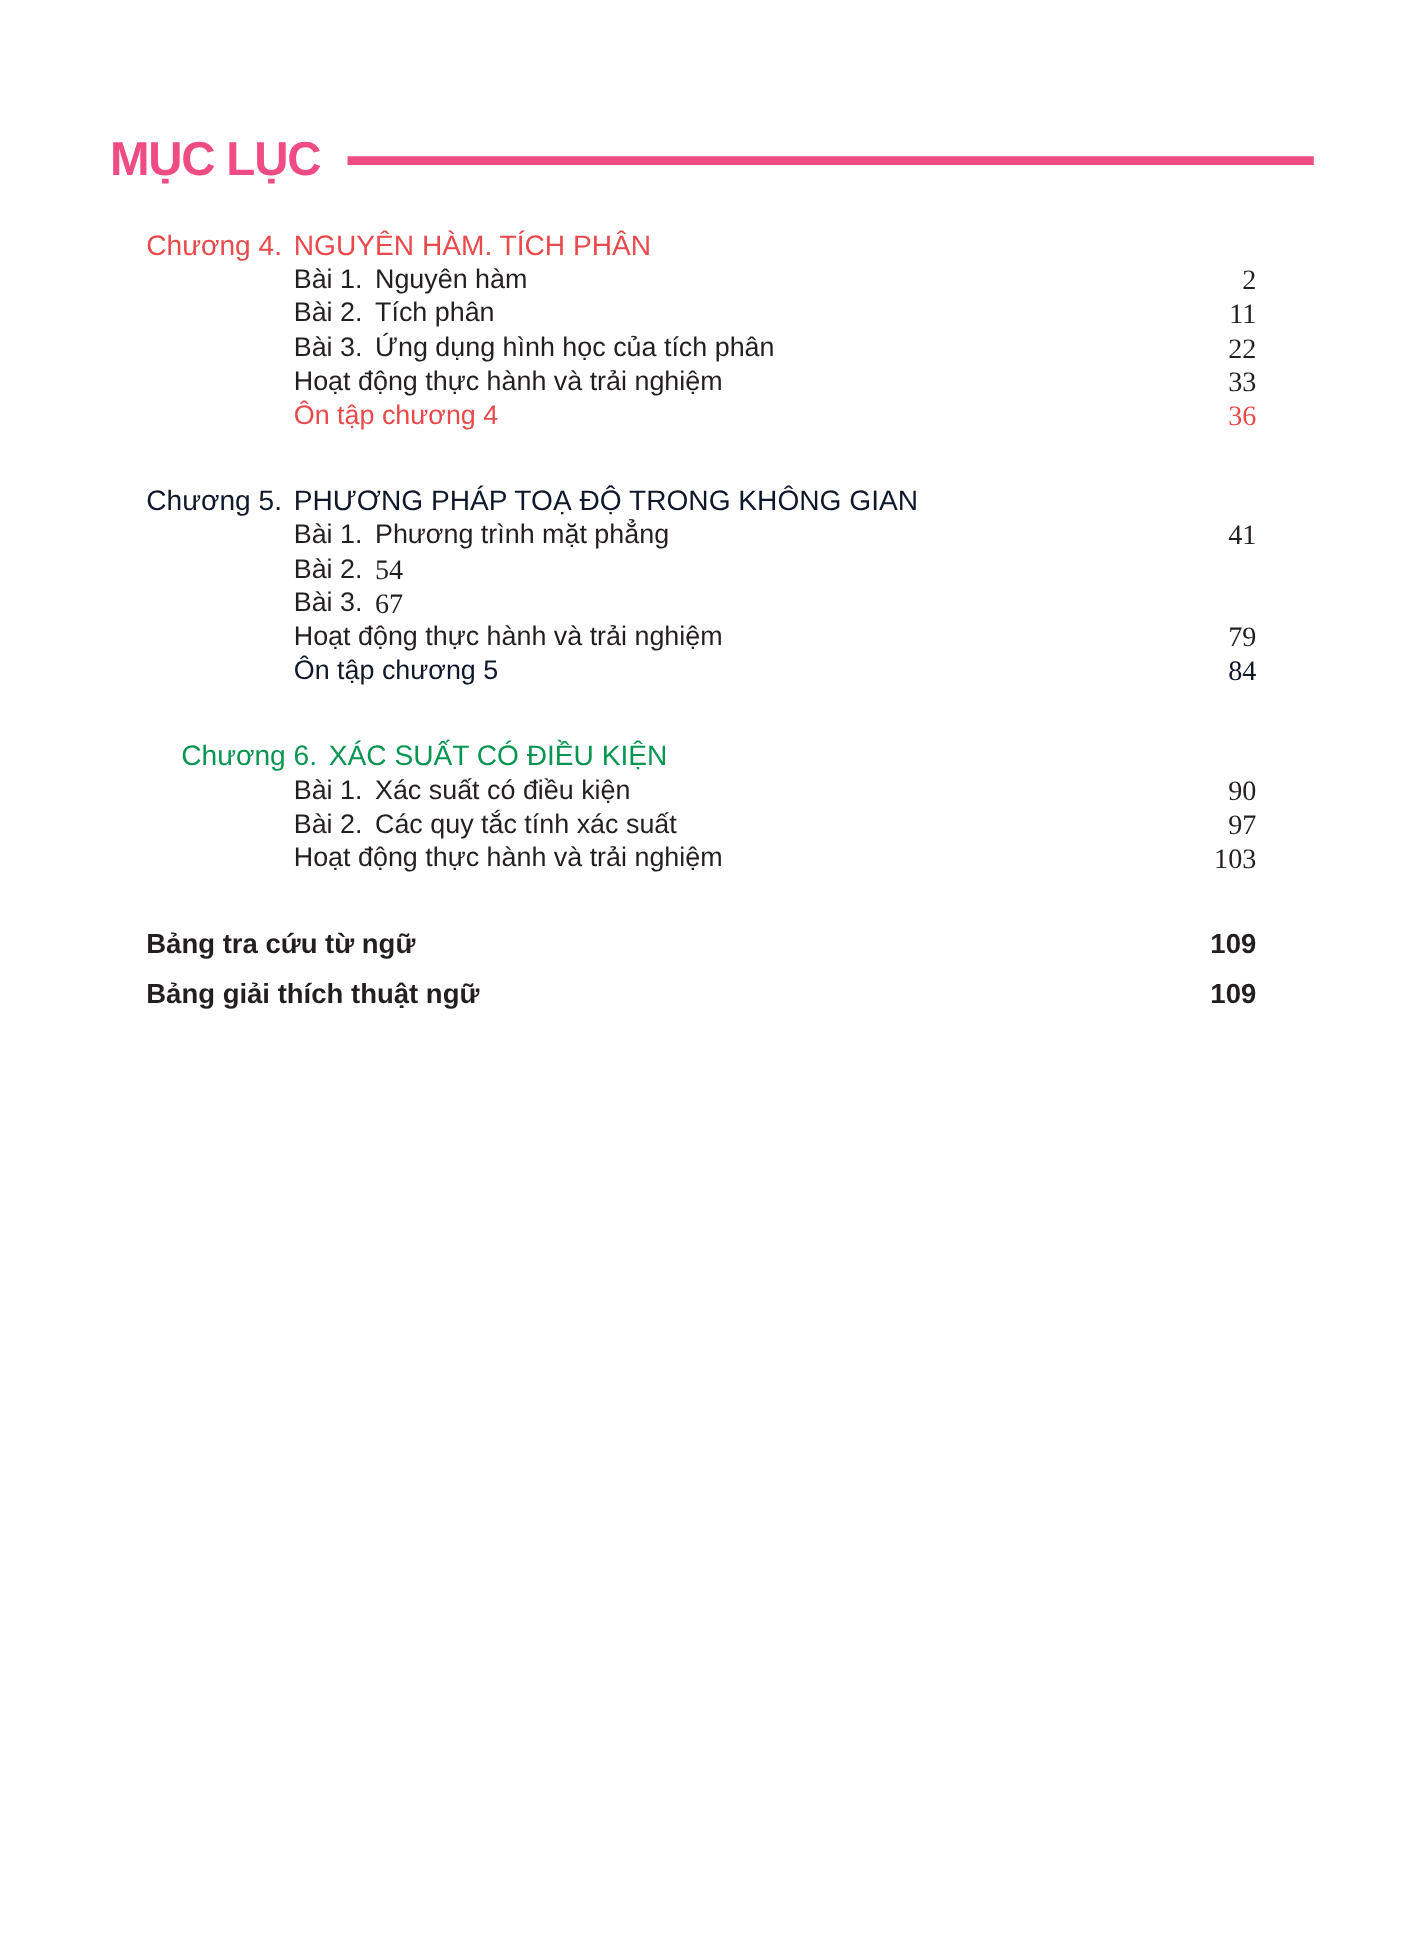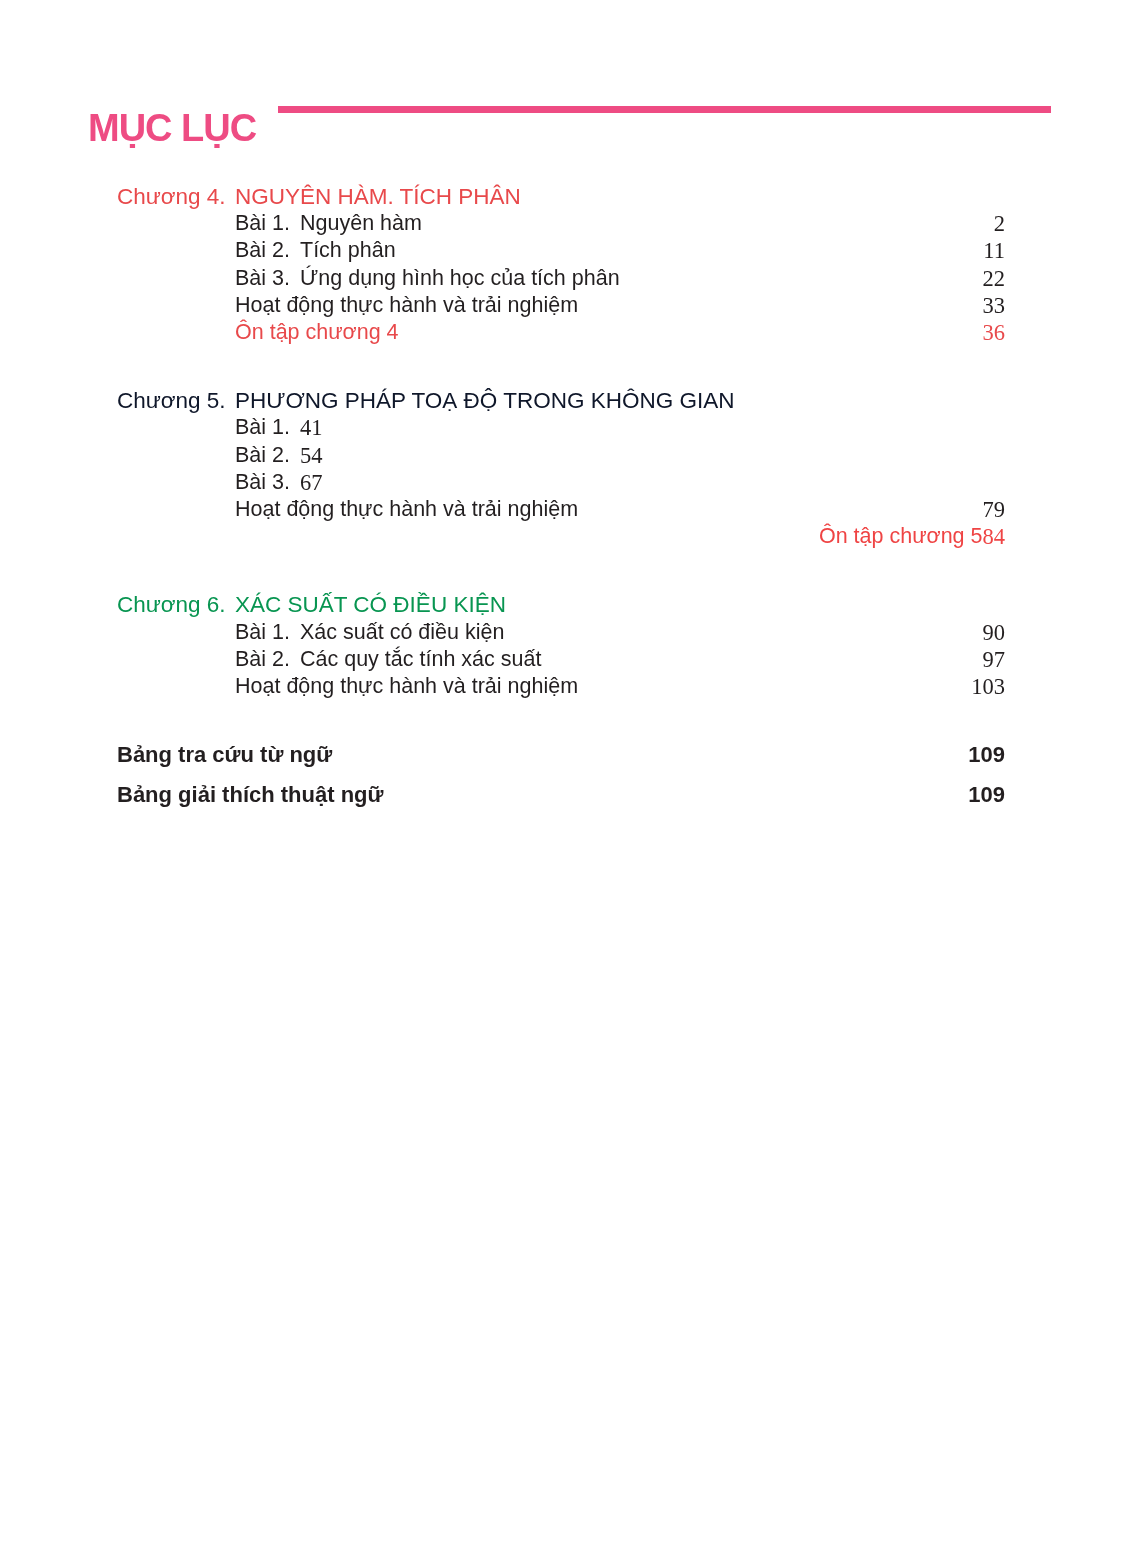--- a/index.html
+++ b/index.html
@@ -8,20 +8,21 @@
     width: 1123px; height: 1565px;
     position: relative;
     font-family: "Liberation Sans", sans-serif;
     color: #231F20;
     overflow: hidden;
   }
   .header {
     position: absolute;
     top: 106px; left: 88px; right: 72px;
     display: flex;
+    align-items: center;
     gap: 22px;
   }
   .page-title {
     font-size: 38px;
     font-weight: bold;
     letter-spacing: -1px;
     color: #EE4C83;
     line-height: 44px;
     white-space: nowrap;
   }
@@ -41,38 +42,38 @@
   .chapter-heading {
     display: flex;
     font-size: 22.5px;
     font-weight: normal;
     line-height: 27.2px;
     white-space: nowrap;
   }
   .chapter-label { width: 118px; flex: 0 0 118px; }
   .chapter-4 .chapter-heading { color: #E8494B; }
   .chapter-5 .chapter-heading { color: #0f172a; }
-  .chapter-6 .chapter-heading { color: #089551; }
+  .chapter-6 .chapter-heading { color: #089551; margin-left: 28px; }
   .item-row {
     display: flex;
     margin-left: 118px;
     font-size: 21.5px;
     line-height: 27.2px;
     color: #231F20;
   }
   .item-label { width: 65px; flex: 0 0 65px; }
   .item-title { flex: 1; }
   .item-page {
     font-family: "Liberation Serif", serif;
     font-size: 22.5px;
     text-align: right;
     flex: 0 0 auto;
   }
   .chapter-4 .review-row, .chapter-4 .review-row .item-page { color: #E8494B; }
-  .chapter-5 .review-row, .chapter-5 .review-row .item-page { color: #ef4444; text-align: right; }
+  .chapter-5 .review-row, .chapter-5 .review-row .item-page { color: #0f172a; }
   .chapter-6 .review-row, .chapter-6 .review-row .item-page { color: #089551; }
   .footer-entries { margin-top: 3px; }
   .footer-row {
     display: flex;
     justify-content: space-between;
     font-size: 22px;
     font-weight: bold;
     line-height: 27px;
     margin-bottom: 13px;
     color: #231F20;
@@ -119,20 +120,21 @@
     </div>
   </div>
 
   <div class="chapter chapter-5">
     <div class="chapter-heading">
       <span class="chapter-label">Chương 5.</span>
       <span class="chapter-title">PHƯƠNG PHÁP TOẠ ĐỘ TRONG KHÔNG GIAN</span>
     </div>
     <div class="item-row">
       <span class="item-label">Bài 1.</span>
+      <span class="item-title">Phương trình mặt phẳng</span>
       <span class="item-page">41</span>
     </div>
     <div class="item-row">
       <span class="item-label">Bài 2.</span>
       <span class="item-page">54</span>
     </div>
     <div class="item-row">
       <span class="item-label">Bài 3.</span>
       <span class="item-page">67</span>
     </div>

